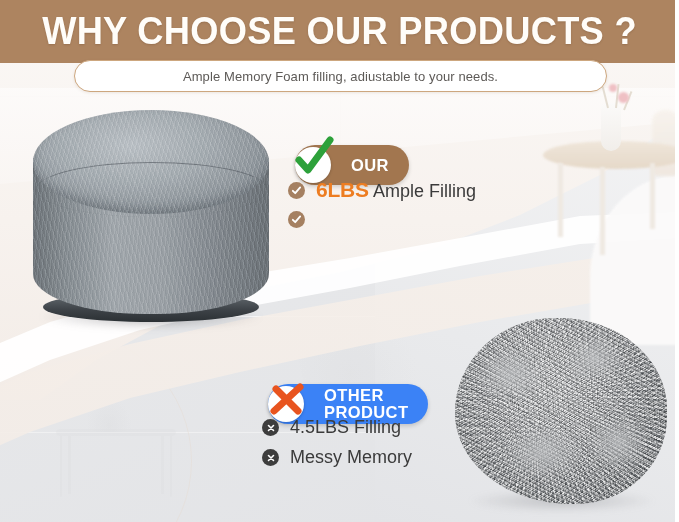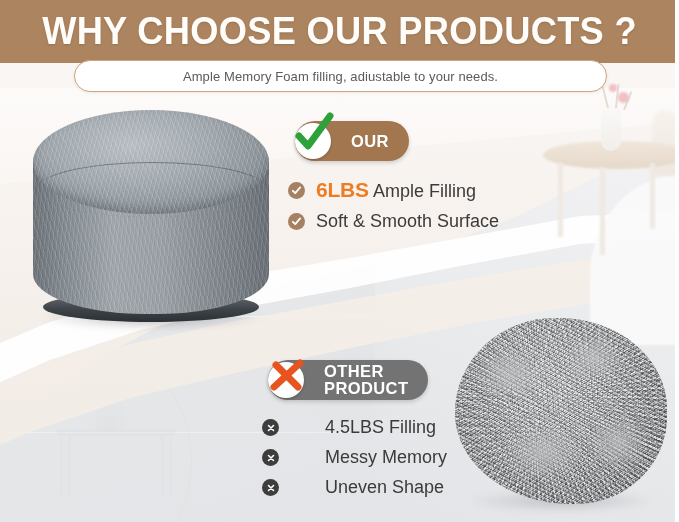--- a/index.html
+++ b/index.html
@@ -225,56 +225,56 @@
     position:absolute;border-radius:50%;
     background:radial-gradient(ellipse,rgba(190,192,194,.75) 0%,rgba(150,152,154,0) 70%);
   }
   .other-pouf .pshadow{
     position:absolute;left:14px;top:172px;width:186px;height:22px;border-radius:50%;
     background:radial-gradient(ellipse,rgba(120,122,126,.35) 0%,rgba(120,122,126,0) 72%);
     filter:blur(3px);
   }
 
   
-  .badge{position:absolute;z-index:14;display:flex;align-items:center;}
+  .badge{position:absolute;z-index:14;display:flex;align-items:center;margin-top:24px;}
   .badge-pill{
     height:40px;border-radius:20px;display:flex;align-items:center;
     padding-left:56px;padding-right:20px;
     box-shadow:0 2px 4px rgba(0,0,0,.16);
   }
   .badge-pill .lines{
     display:flex;flex-direction:column;justify-content:center;line-height:1.02;
   }
   .badge-pill .lines span{
     color:#ffffff;font-weight:bold;font-size:16.5px;letter-spacing:.4px;
   }
   .badge-mark{
     position:absolute;left:0;top:2px;width:36px;height:36px;border-radius:50%;
     background:#ffffff;box-shadow:0 1px 3px rgba(0,0,0,.22);
     display:flex;align-items:center;justify-content:center;
   }
   .badge-our{left:295px;top:121px;}
   .badge-our .badge-pill{background:#a2764f;}
   .badge-other{left:268px;top:360px;}
-  .badge-other .badge-pill{background:#737373;}
+  .badge-other .badge-pill{background:#3b82f6;}
 
   
   .feature-list{position:absolute;z-index:14;}
   .feature-row{display:flex;align-items:center;margin-bottom:9px;}
   .feature-row .bullet{
     width:17px;height:17px;border-radius:50%;flex:0 0 17px;margin-right:11px;
     display:flex;align-items:center;justify-content:center;
   }
   .bullet-check{background:#a58061;}
   .bullet-x{background:#3d3d3d;}
   .feature-text{font-size:18px;color:#3b3b3b;white-space:nowrap;}
   .feature-text .hl{color:#ed7d22;font-weight:bold;font-size:21px;letter-spacing:-.2px;}
   .list-our{left:288px;top:178px;}
   .list-other{left:262px;top:417px;}
-  .list-other .feature-text{color:#3b3b3b;margin-left:35px;}
+  .list-other .feature-text{color:#3b3b3b;}
 </style>
 </head>
 <body>
 
 <div class="poster">
 
   <div class="bg-bottom">
     <div class="wall-line" style="top:316px;"></div>
     <div class="wall-line" style="top:432px;opacity:.55;"></div>
   </div>
@@ -354,21 +354,20 @@
         </svg>
       </span>
       <span class="feature-text"><span class="hl">6LBS</span><span> Ample Filling</span></span>
     </div>
     <div class="feature-row">
       <span class="bullet bullet-check">
         <svg width="11" height="11" viewBox="0 0 12 12">
           <path d="M2 6.3 L4.6 8.9 L10 2.6" fill="none" stroke="#ffffff" stroke-width="2" stroke-linecap="round" stroke-linejoin="round"></path>
         </svg>
       </span>
-      <span class="feature-text">Soft &amp; Smooth Surface</span>
     </div>
   </div>
 
   <div class="badge badge-other">
     <div class="badge-pill">
       <div class="lines">
         <span>OTHER</span>
         <span>PRODUCT</span>
       </div>
     </div>
@@ -390,23 +389,15 @@
       <span class="feature-text">4.5LBS Filling</span>
     </div>
     <div class="feature-row">
       <span class="bullet bullet-x">
         <svg width="10" height="10" viewBox="0 0 12 12">
           <path d="M3 3 L9 9 M9 3 L3 9" fill="none" stroke="#ffffff" stroke-width="1.9" stroke-linecap="round"></path>
         </svg>
       </span>
       <span class="feature-text">Messy Memory</span>
     </div>
-    <div class="feature-row">
-      <span class="bullet bullet-x">
-        <svg width="10" height="10" viewBox="0 0 12 12">
-          <path d="M3 3 L9 9 M9 3 L3 9" fill="none" stroke="#ffffff" stroke-width="1.9" stroke-linecap="round"></path>
-        </svg>
-      </span>
-      <span class="feature-text">Uneven Shape</span>
-    </div>
   </div>
 
 </div>
 
 </body></html>

